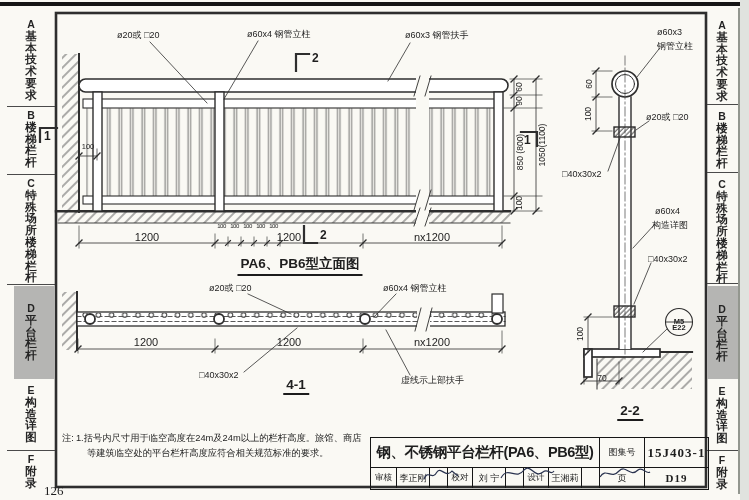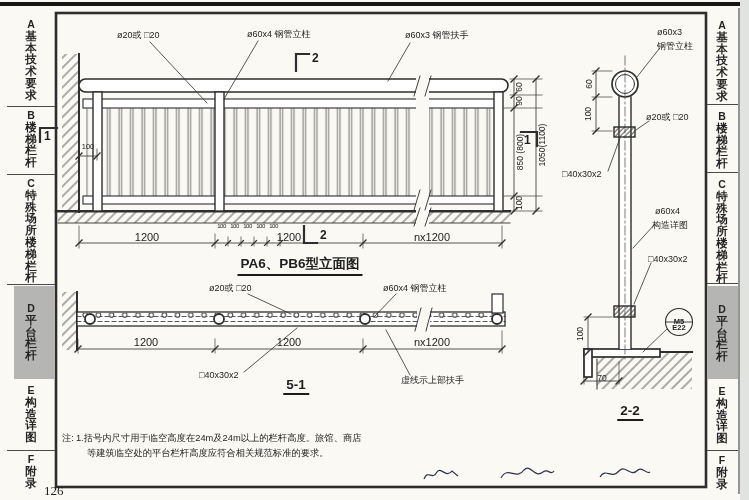--- a/index.html
+++ b/index.html
@@ -250,21 +250,21 @@
   <span class="vlb" style="left:542px;top:145px;">1050(1100)</span>
   <div class="dtitle" style="left:300px;top:255px;">PA6、PB6型立面图</div>
 
   <span class="lbl" style="left:209px;top:282px;">ø20或 □20</span>
   <span class="lbl" style="left:383px;top:282px;">ø60x4 钢管立柱</span>
   <span class="lbl" style="left:199px;top:370px;">□40x30x2</span>
   <span class="lbl" style="left:401px;top:374px;">虚线示上部扶手</span>
   <span class="dlb" style="left:146px;top:336px;">1200</span>
   <span class="dlb" style="left:289px;top:336px;">1200</span>
   <span class="dlb" style="left:432px;top:336px;">nx1200</span>
-  <div class="dtitle" style="left:296px;top:377px;">5-1</div>
+  <div class="dtitle" style="left:296px;top:377px;">4-1</div>
 
   <span class="lbl" style="left:657px;top:27px;">ø60x3</span>
   <span class="lbl" style="left:657px;top:40px;">钢管立柱</span>
   <span class="lbl" style="left:646px;top:111px;">ø20或 □20</span>
   <span class="lbl" style="left:562px;top:169px;">□40x30x2</span>
   <span class="lbl" style="left:655px;top:206px;">ø60x4</span>
   <span class="lbl" style="left:652px;top:219px;">构造详图</span>
   <span class="lbl" style="left:648px;top:254px;">□40x30x2</span>
   <span class="vlb" style="left:589px;top:84px;">60</span>
   <span class="vlb" style="left:588px;top:114px;">100</span>
@@ -274,20 +274,38 @@
   <span class="dlb" style="left:679px;top:323px;font-size:7.5px;font-weight:600;">E22</span>
   <div class="dtitle" style="left:630px;top:403px;">2-2</div>
 
   <div class="notes">
     <span class="note-prefix">注:</span>
     <div>
       <div class="note-item">1.括号内尺寸用于临空高度在24m及24m以上的栏杆高度。旅馆、商店等建筑临空处的平台栏杆高度应符合相关规范标准的要求。</div>
     </div>
   </div>
 
+  <div class="tblock">
+    <div class="tb-cell tb-title" style="left:0;top:0;width:228px;height:29px;">钢、不锈钢平台栏杆(PA6、PB6型)</div>
+    <div class="tb-cell tb-small bl" style="left:228px;top:0;width:45px;height:29px;">图集号</div>
+    <div class="tb-cell tb-num bl" style="left:273px;top:0;width:64px;height:29px;">15J403-1</div>
+    <div class="tb-row2">
+      <div class="tb-cell" style="left:0;top:0;width:25px;height:20px;font-size:8.5px;">审核</div>
+      <div class="tb-cell bl" style="left:25px;top:0;width:33px;height:20px;font-size:9px;">李正刚</div>
+      <div class="tb-cell bl" style="left:58px;top:0;width:18px;height:20px;"></div>
+      <div class="tb-cell bl" style="left:76px;top:0;width:25px;height:20px;font-size:8.5px;">校对</div>
+      <div class="tb-cell bl" style="left:101px;top:0;width:33px;height:20px;font-size:9px;">刘 宁</div>
+      <div class="tb-cell bl" style="left:134px;top:0;width:18px;height:20px;"></div>
+      <div class="tb-cell bl" style="left:152px;top:0;width:25px;height:20px;font-size:8.5px;">设计</div>
+      <div class="tb-cell bl" style="left:177px;top:0;width:33px;height:20px;font-size:9px;">王湘莉</div>
+      <div class="tb-cell bl" style="left:210px;top:0;width:18px;height:20px;"></div>
+      <div class="tb-cell bl" style="left:228px;top:0;width:45px;height:20px;font-size:9px;">页</div>
+      <div class="tb-cell tb-num bl" style="left:273px;top:0;width:64px;height:20px;font-size:11px;">D19</div>
+    </div>
+  </div>
 
   <svg class="sig" style="left:421px;top:466px;" width="40" height="18">
     <path d="M3,13 C7,3 11,15 16,6 C20,0 25,13 31,5 L37,10" stroke="#2a3350" stroke-width="1.2" fill="none"></path>
   </svg>
   <svg class="sig" style="left:498px;top:463px;" width="58" height="20">
     <path d="M3,15 C10,2 18,18 26,7 C33,0 36,16 45,9 C50,5 53,13 56,8" stroke="#2a3350" stroke-width="1.2" fill="none"></path>
   </svg>
   <svg class="sig" style="left:597px;top:463px;" width="55" height="20">
     <path d="M3,14 C9,4 14,17 22,8 C29,1 33,15 41,7 C46,3 49,12 53,9" stroke="#2a3350" stroke-width="1.2" fill="none"></path>
   </svg>

